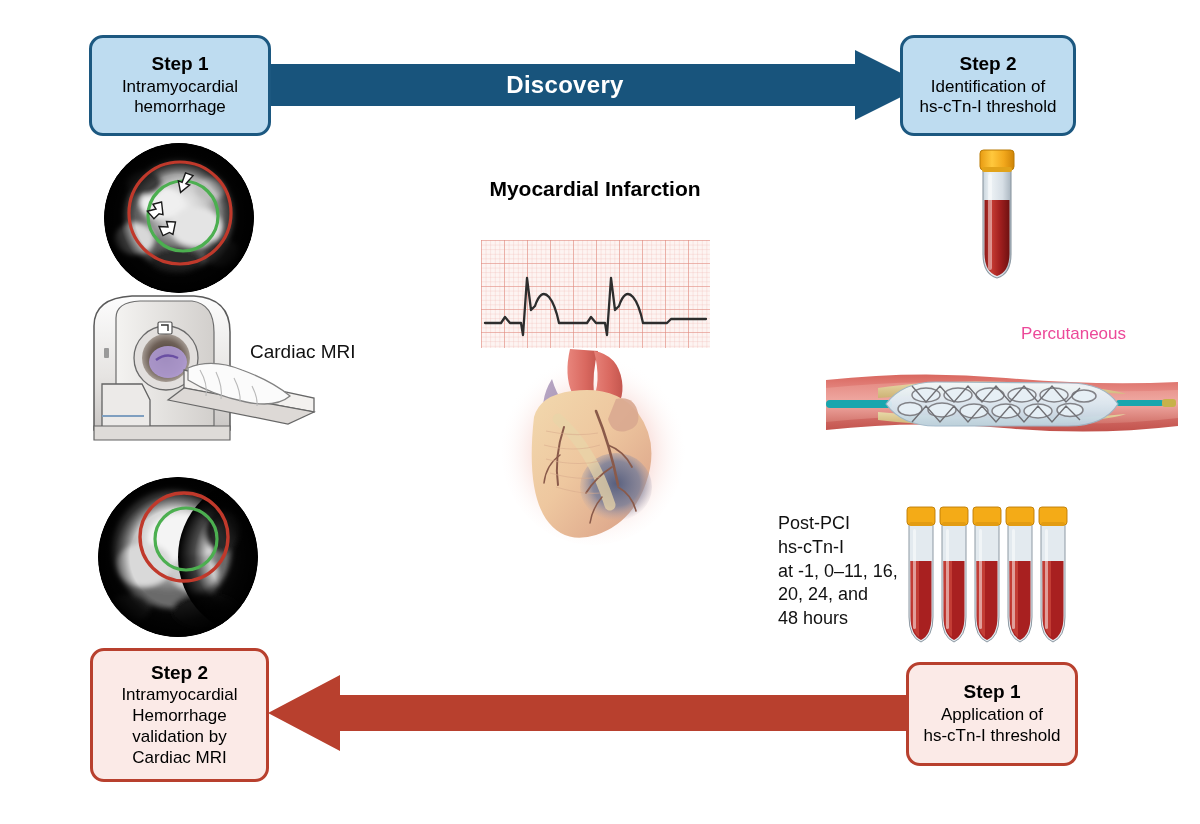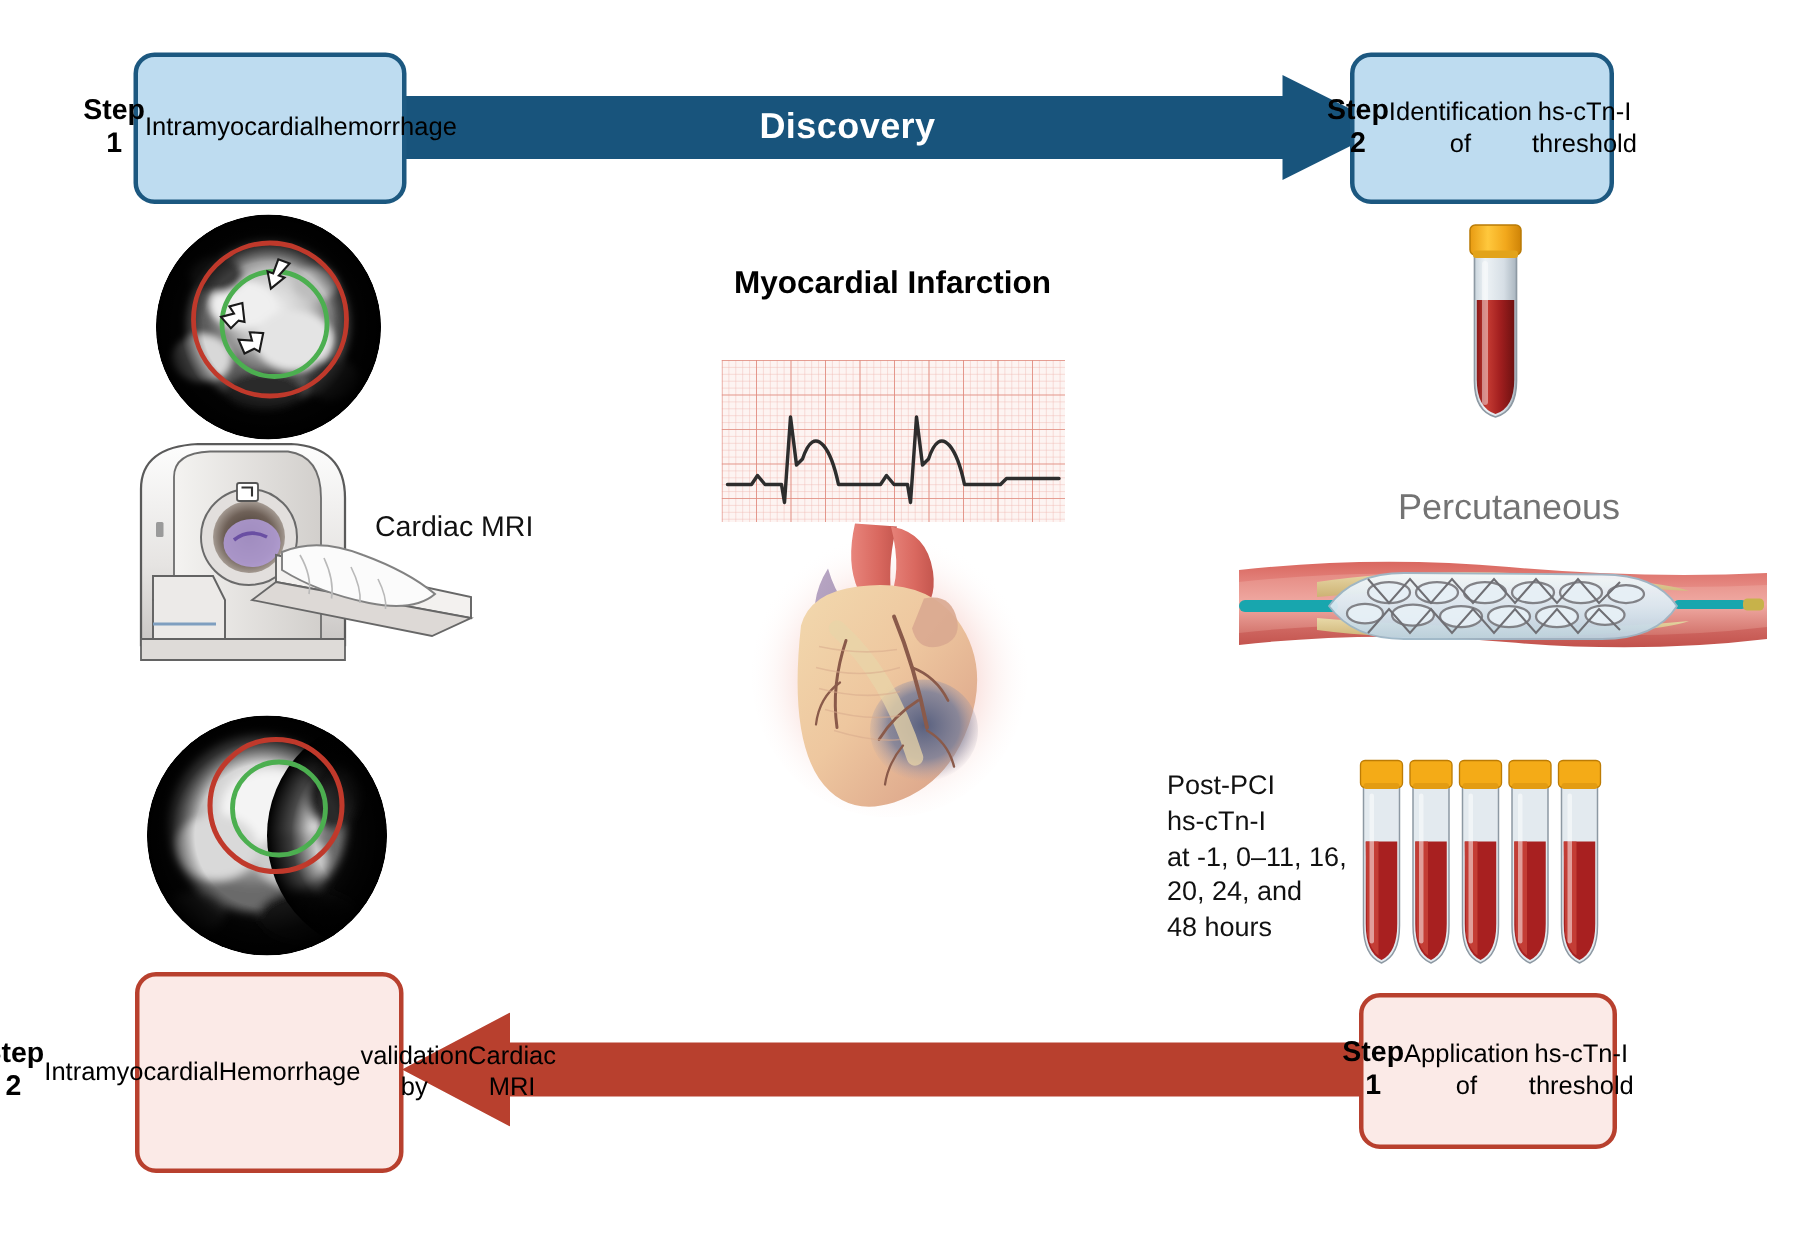--- a/index.html
+++ b/index.html
@@ -17,21 +17,21 @@
     background: #ffffff;
     overflow: hidden;
   }
 
   
   .step-box {
     position: absolute;
     box-sizing: border-box;
     border-radius: 14px;
     display: flex;
-    flex-direction: row;
+    flex-direction: column;
     align-items: center;
     justify-content: center;
     text-align: center;
     z-index: 6;
   }
   .step-box.blue {
     background: #bedcf0;
     border: 3px solid #1c5880;
   }
   .step-box.red {
@@ -152,24 +152,24 @@
     top: 148px;
     width: 38px;
     height: 132px;
     z-index: 5;
   }
   #pci-label {
     position: absolute;
     left: 886px;
     top: 323px;
     width: 240px;
-    text-align: center;
-    font-size: 24px;
+    text-align: right;
+    font-size: 17px;
     line-height: 1.3;
-    color: #737373;
+    color: #ec4899;
     z-index: 6;
   }
   #stent-figure {
     position: absolute;
     left: 826px;
     top: 368px;
     width: 352px;
     height: 76px;
     z-index: 4;
   }

